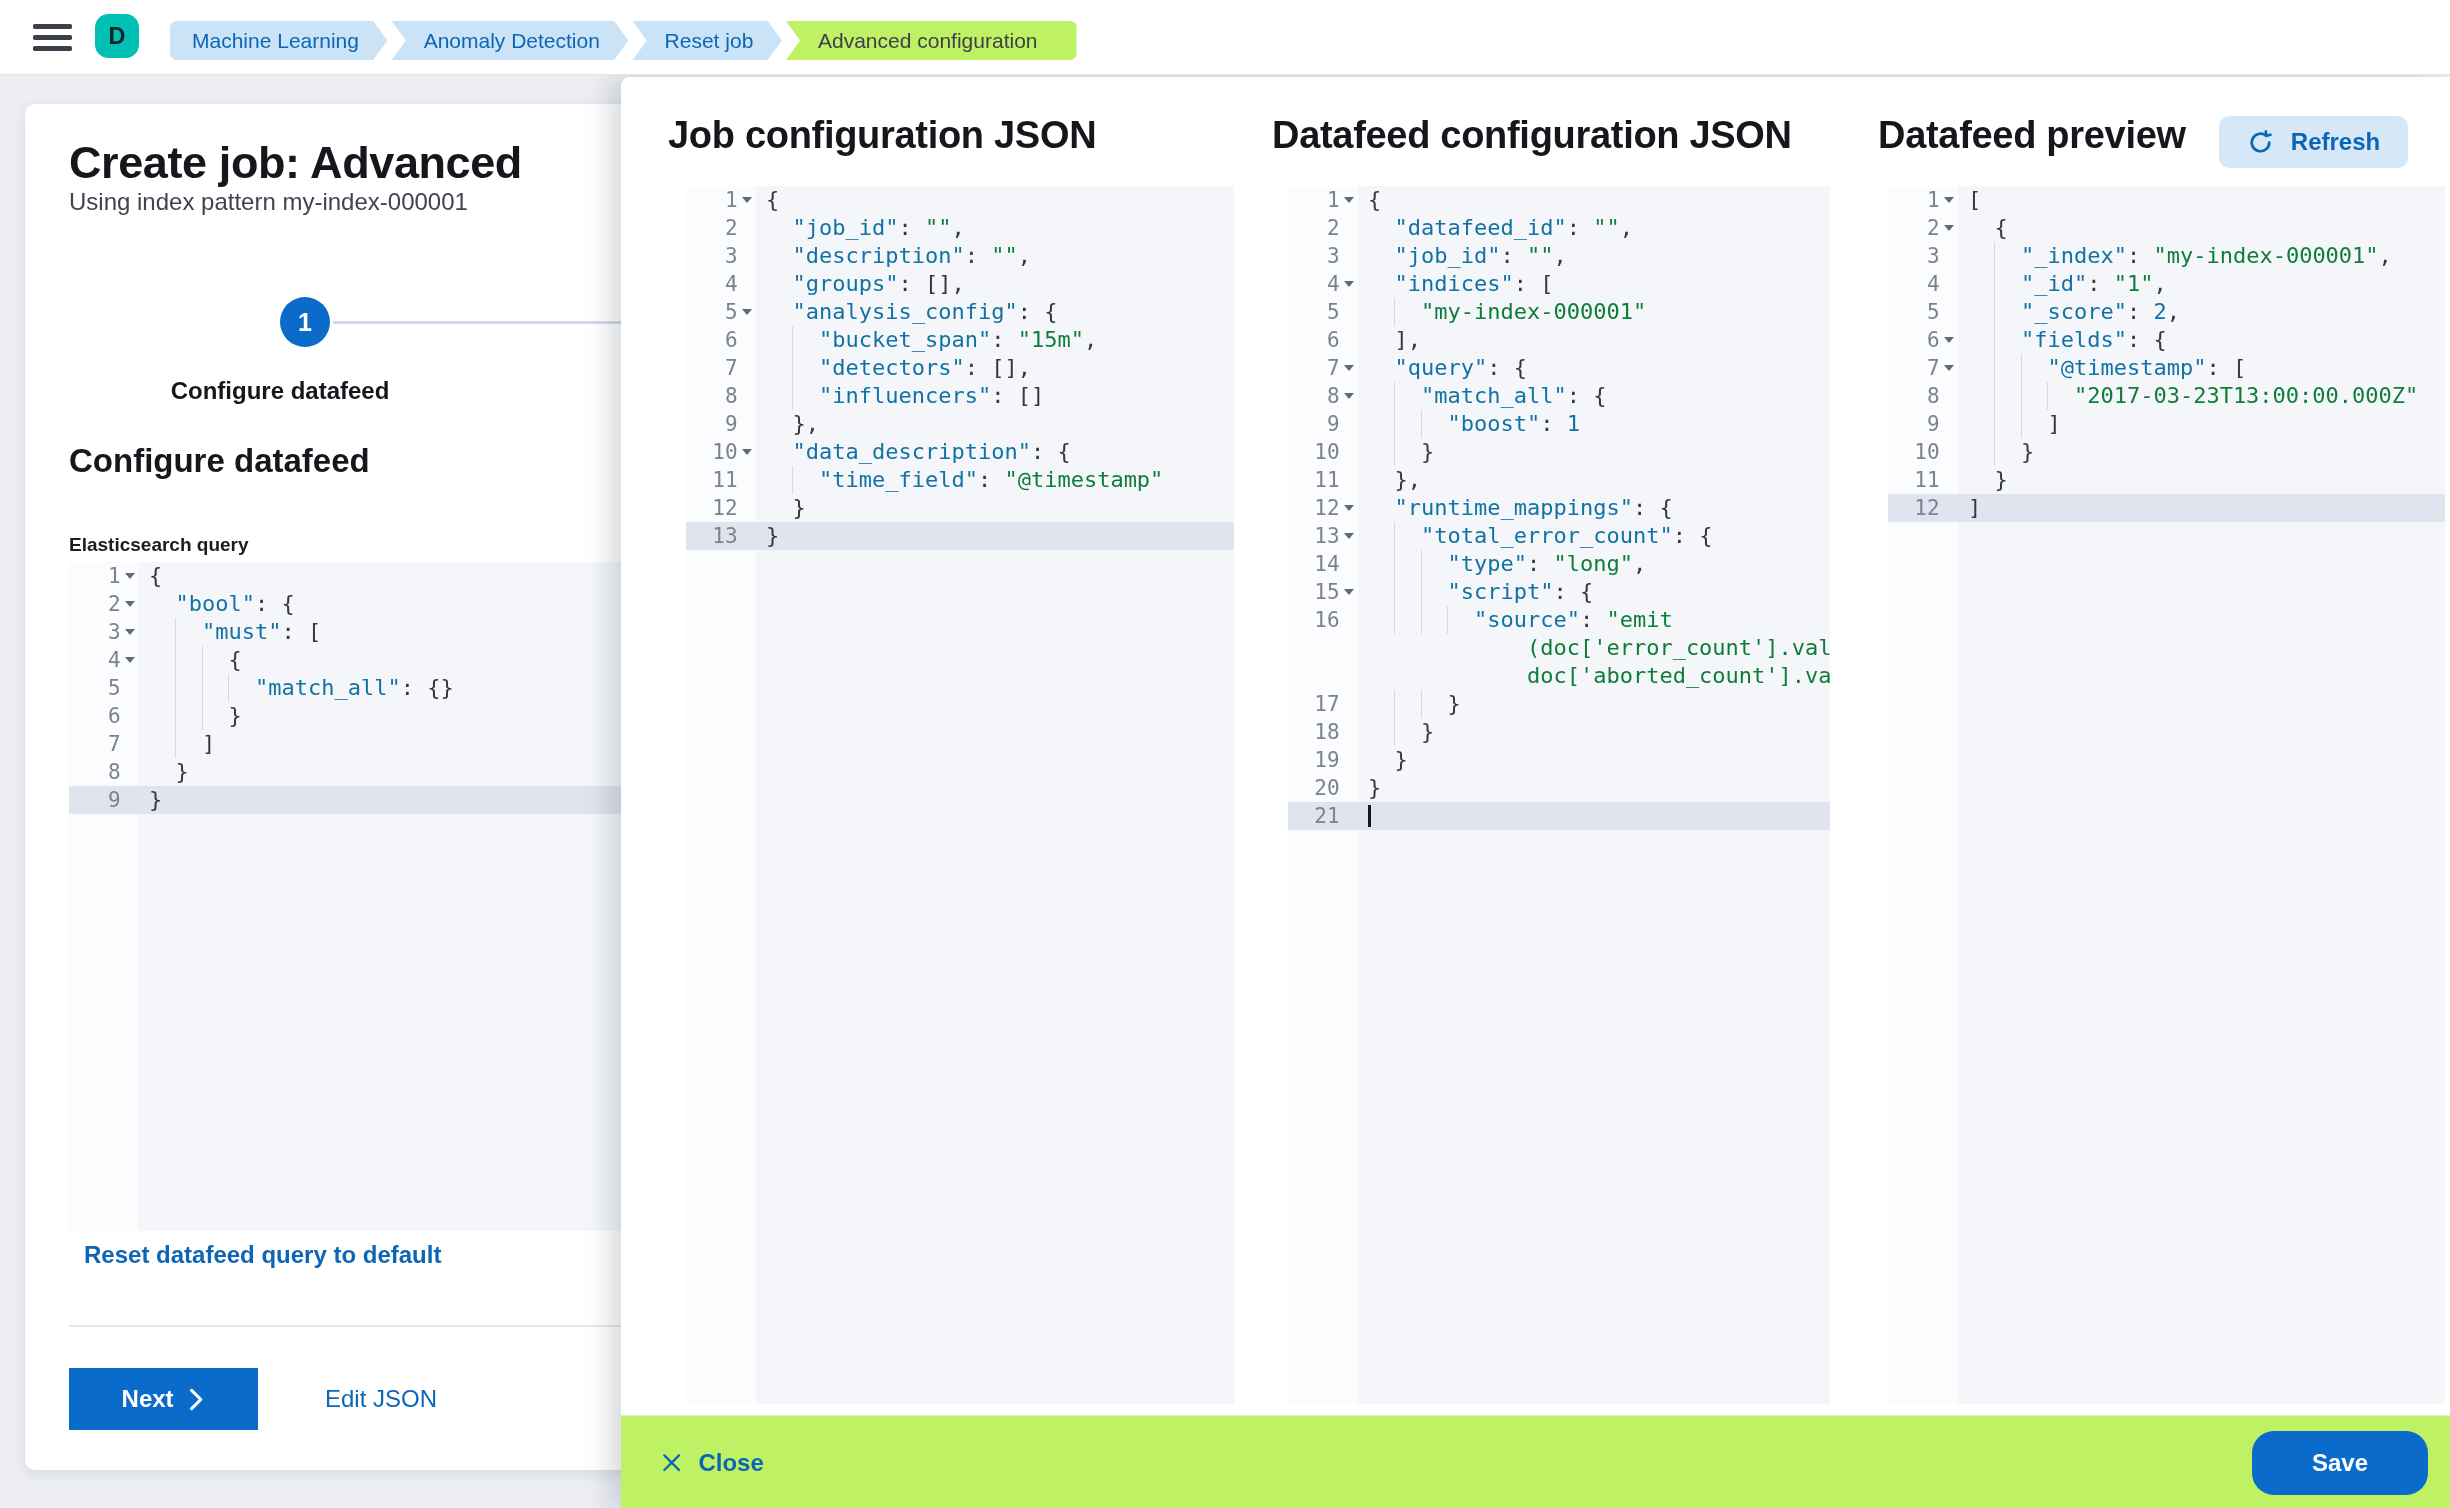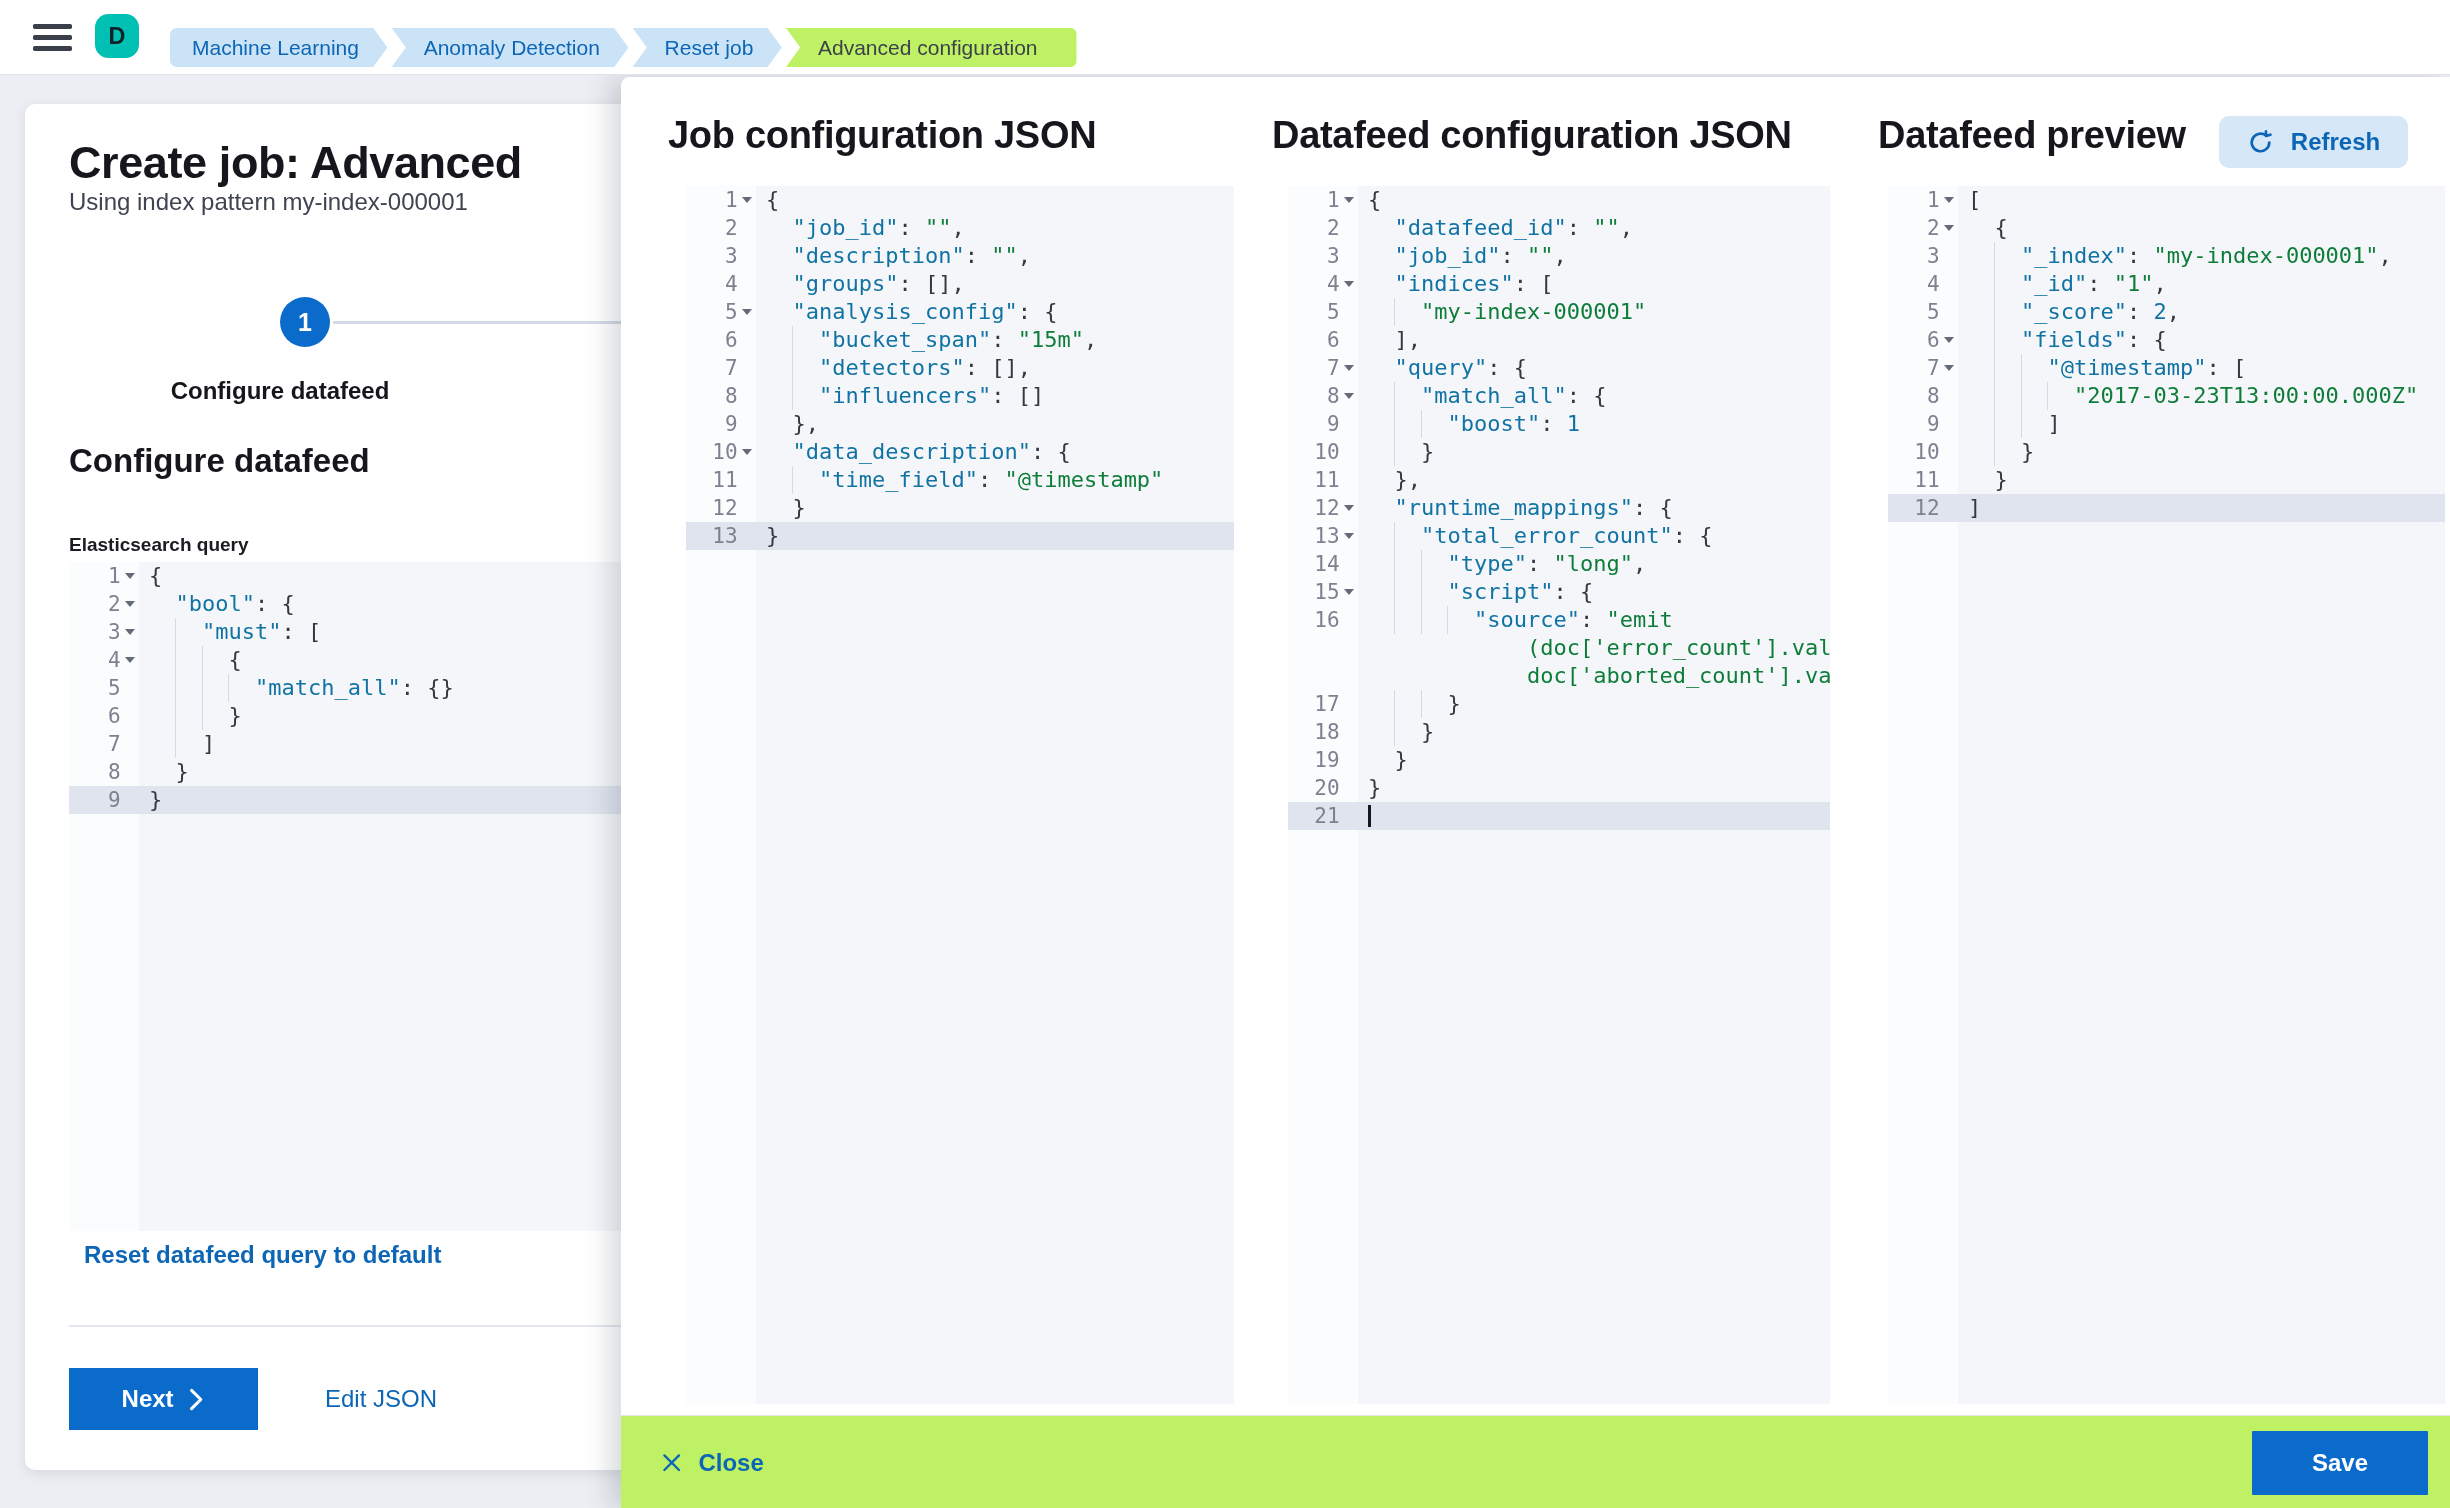--- a/index.html
+++ b/index.html
@@ -17,21 +17,21 @@
     display:flex; align-items:center;
   }
   #hamburger { position:absolute; left:33px; top:24px; width:39px; height:27px;
     display:flex; flex-direction:column; justify-content:space-between; cursor:pointer; }
   #hamburger .bar { width:39px; height:5px; background:#3A3F4A; border-radius:1.7px; }
   #avatar {
     position:absolute; left:95px; top:14.2px; width:44px; height:44px;
     background:#00BFB3; border-radius:13.4px; display:flex; align-items:center; justify-content:center;
     font-size:23.4px; font-weight:700; color:#122028; cursor:pointer;
   }
-  #crumbs { position:absolute; left:170px; top:28px; height:44px; display:flex;text-align:right; }
+  #crumbs { position:absolute; left:170px; top:21px; height:44px; display:flex;text-align:right; }
   .crumb {
     height:39px; line-height:39px; font-size:21px; font-weight:500;
     background:#CBE3F6; color:#0D66B5; margin-right:4.2px; cursor:pointer;
     padding:0 28.5px 0 32px;
     clip-path:polygon(0 0, calc(100% - 14.2px) 0, 100% 50%, calc(100% - 14.2px) 100%, 0 100%, 14.2px 50%);
   }
   .crumb.first {
     border-radius:6.7px 0 0 6.7px; padding-left:22px;
     clip-path:polygon(0 0, calc(100% - 14.2px) 0, 100% 50%, calc(100% - 14.2px) 100%, 0 100%);
   }
@@ -122,21 +122,21 @@
     position:absolute; left:0; bottom:0; width:100%; height:94px;
     background:#bef264; border-top:0.8px solid #E2E5EB; border-bottom-left-radius:0;
   }
   #close-button {
     position:absolute; left:39px; top:0; height:94px; display:flex; align-items:center; gap:15px;
     background:none; border:none; cursor:pointer; font-family:inherit;
     font-size:24px; font-weight:600; color:#0D66B5;
   }
   #save-button {
     position:absolute; right:22px; top:15px; width:176px; height:64px;
-    background:#0B6BCB; border:none; border-radius:1px; color:#fff;
+    background:#0B6BCB; border:none; border-radius:22px; color:#fff;
     font-size:24px; font-weight:600; font-family:inherit; cursor:pointer;
   }
   svg { display:block; }
 </style>
 </head>
 <body>
 
 <div id="app">
 
   <div id="topbar">

